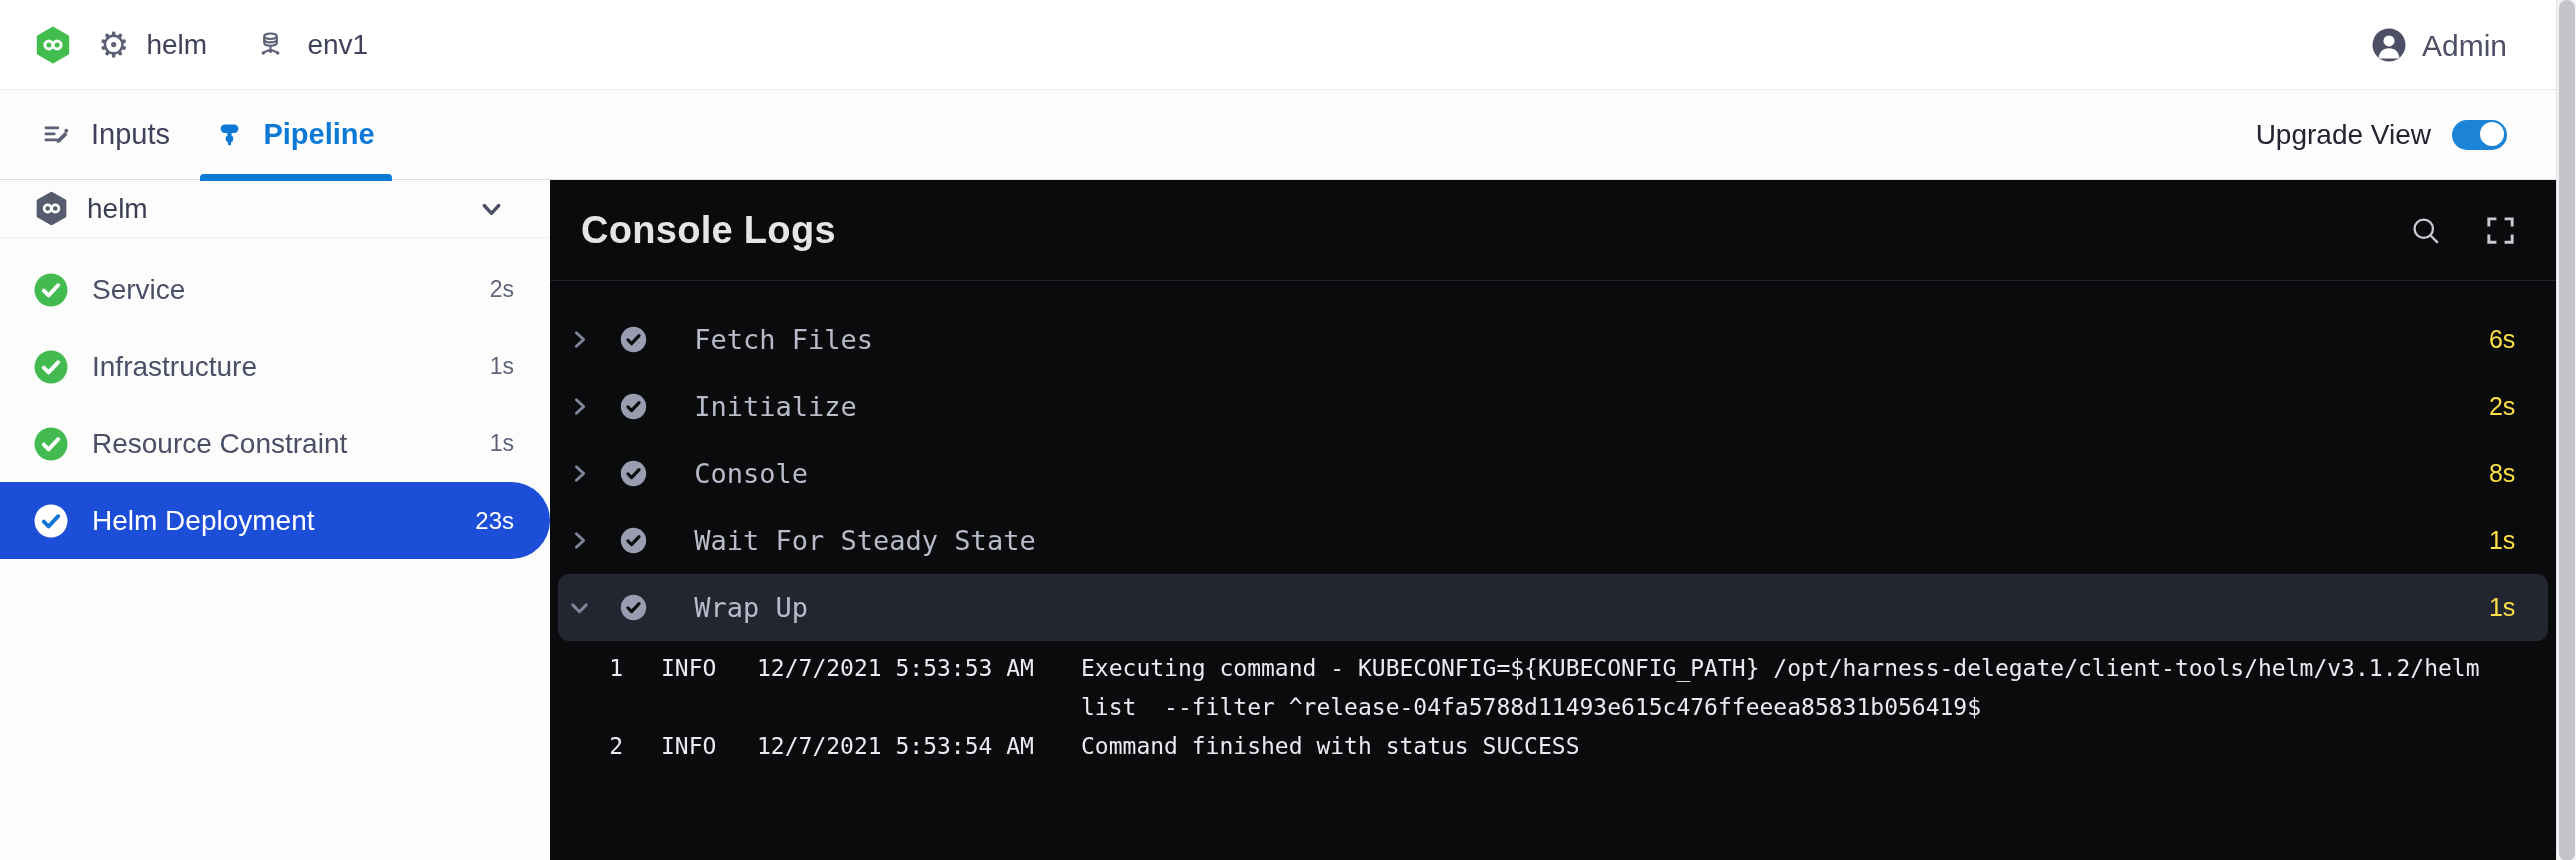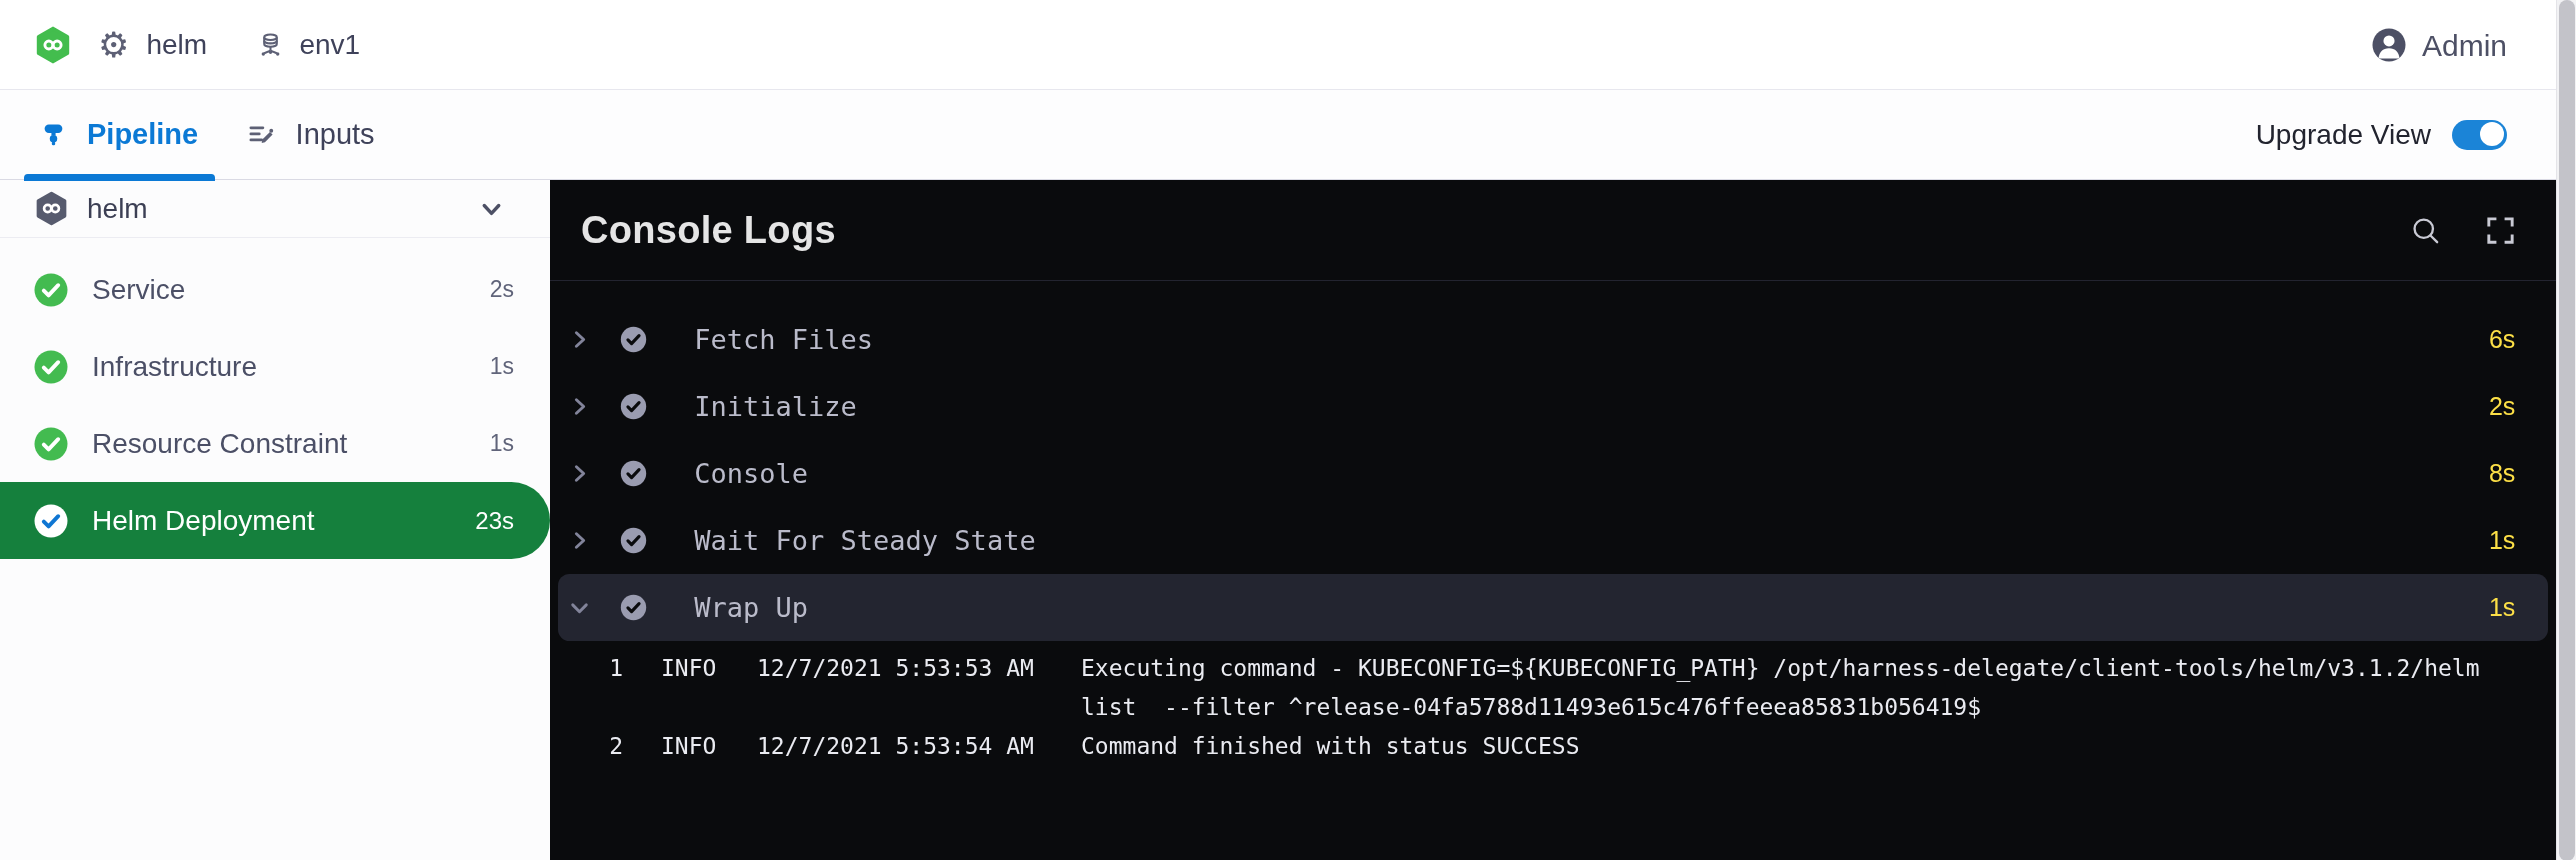--- a/index.html
+++ b/index.html
@@ -13,21 +13,21 @@
   
   .topbar {
     height: 90px; display: flex; align-items: center;
     background: #ffffff; border-bottom: 1.9px solid #e7e7ee;
     padding: 0 69px 0 35px;
   }
   .topbar .crumb { display: flex; align-items: center; }
   .topbar .logo { margin-right: 27px; display: flex; }
   .topbar .gear { font-size: 35px; color: #5d6075; margin-right: 17px; line-height: 1; }
   .topbar .crumb-text { font-size: 28px; color: #3f425a; }
-  .topbar .env-group { display: flex; align-items: center; margin-left: 50px; }
+  .topbar .env-group { display: flex; margin-left: 50px; gap: 8px; }
   .topbar .env-group svg { margin-right: 15.3px; }
   .topbar-right { margin-left: auto; display: flex; align-items: flex-end; gap: 15.3px; }
   .topbar-right .user-label { font-size: 30px; color: #4d5065; }
   
   .tabbar {
     height: 90px; display: flex; align-items: center;
     background: #fdfdfe; border-bottom: 1.9px solid #dadae4;
     padding: 0 69px 0 24px; position: relative;
   }
   .tab {
@@ -63,21 +63,21 @@
   }
   .stage-header .stage-chevron { margin-left: auto; display: flex; }
   .sidebar-items { padding-top: 13.4px; }
   .side-item {
     height: 77px; display: flex; align-items: center;
     padding: 0 36px 0 33px; gap: 23px;
     font-size: 28px; color: #4b4f66; cursor: pointer;
   }
   .side-item .s-dur { margin-left: auto; font-size: 23px; color: #60647a; }
   .side-item.selected {
-    background: #15803d; color: #ffffff; border-radius: 0 42px 42px 0;
+    background: #1d4ed8; color: #ffffff; border-radius: 0 42px 42px 0;
   }
   .side-item.selected .s-dur { color: #ffffff; font-size: 24px; }
   
   .console {
     flex: 1; min-width: 0; background: #0a0b0d;
     display: flex; flex-direction: column;
   }
   .console-header {
     height: 101px; flex: none; display: flex; align-items: center;
     padding: 0 38px 0 31px; border-bottom: 1.9px solid #232430;
@@ -163,40 +163,40 @@
       <g clip-path="url(#avclip)" fill="#ffffff">
         <circle cx="12" cy="9.3" r="3.7"></circle>
         <path d="M12 14.2c-4.2 0-6.6 2.6-7 6.8h14c-.4-4.2-2.8-6.8-7-6.8Z"></path>
       </g>
     </svg>
     <span class="user-label">Admin</span>
   </div>
 </header>
 
 <nav class="tabbar">
-  <div class="tab active">
-    <svg viewBox="0 0 24 24" width="25" height="29">
-      <rect x="3.5" y="2.5" width="17" height="8" rx="4" fill="#0b79d5"></rect>
-      <rect x="10" y="9.5" width="4" height="3.5" fill="#0b79d5"></rect>
-      <circle cx="12" cy="16" r="3.6" fill="#0b79d5"></circle>
-      <rect x="10.4" y="19" width="3.2" height="3.4" rx="1.4" fill="#0b79d5"></rect>
-    </svg>
-    <span>Pipeline</span>
-  </div>
   <div class="tab">
     <svg viewBox="0 0 24 24" width="29" height="29">
       <g stroke="#5d6075" stroke-width="2.2" stroke-linecap="round" fill="none">
         <path d="M4 6.5h10"></path>
           <path d="M4 11.5h7"></path>
           <path d="M4 16.5h9"></path>
       </g>
       <path d="M13.5 16.2 19.8 9.9 22 12.1 15.7 18.4 13 19.1Z" fill="#5d6075"></path>
       <circle cx="20.9" cy="8.9" r="1.6" fill="#5d6075"></circle>
     </svg>
     <span>Inputs</span>
+  </div>
+  <div class="tab active">
+    <svg viewBox="0 0 24 24" width="25" height="29">
+      <rect x="3.5" y="2.5" width="17" height="8" rx="4" fill="#0b79d5"></rect>
+      <rect x="10" y="9.5" width="4" height="3.5" fill="#0b79d5"></rect>
+      <circle cx="12" cy="16" r="3.6" fill="#0b79d5"></circle>
+      <rect x="10.4" y="19" width="3.2" height="3.4" rx="1.4" fill="#0b79d5"></rect>
+    </svg>
+    <span>Pipeline</span>
   </div>
   <div class="consoleview">
     <span class="cv-label">Upgrade View</span>
     <div class="toggle">
       <div class="knob"></div>
     </div>
   </div>
 </nav>
 
 <div class="content">

